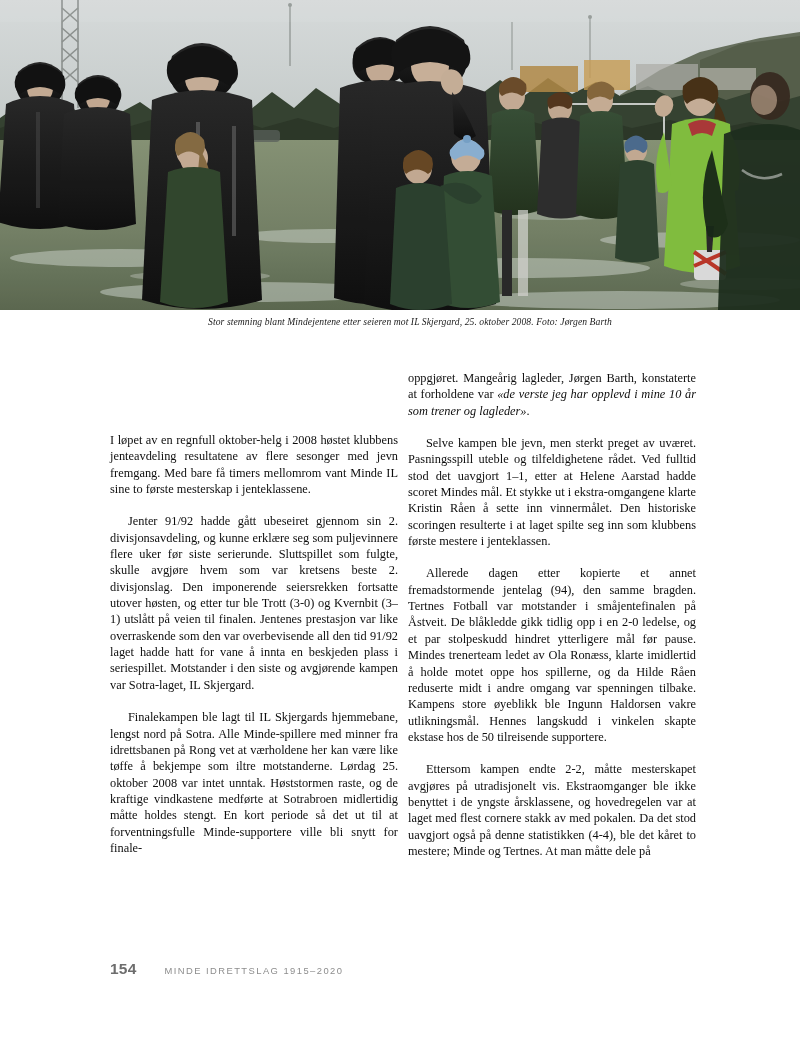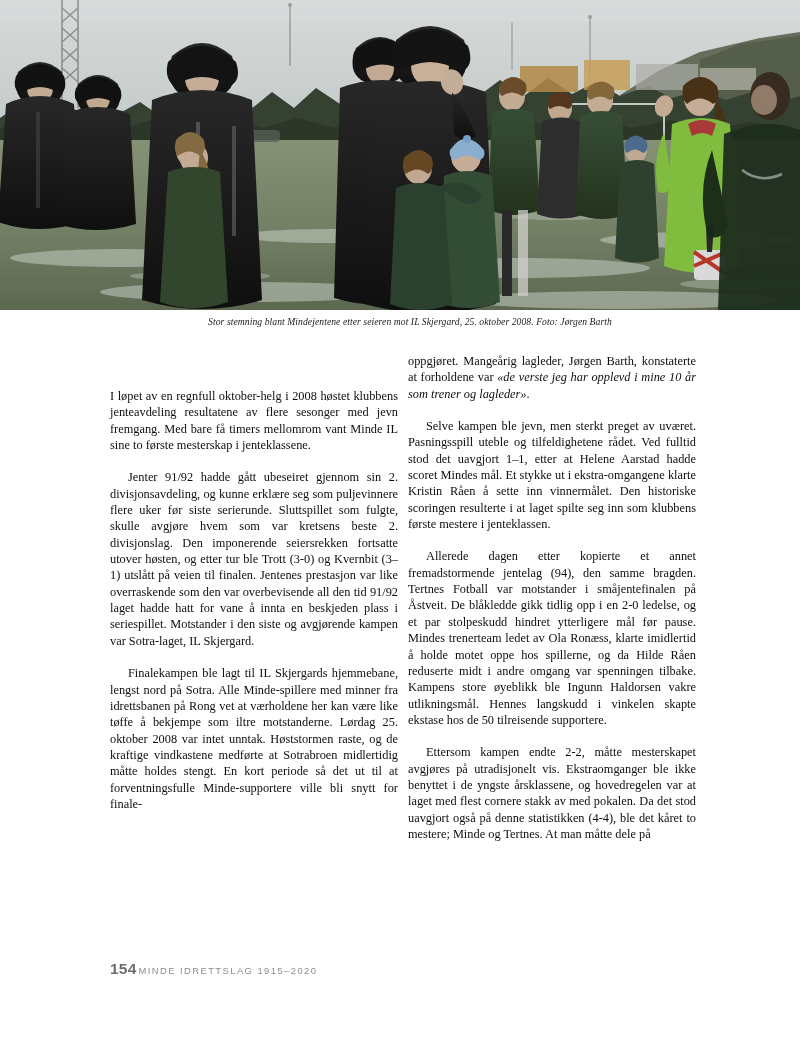--- a/index.html
+++ b/index.html
@@ -55,45 +55,45 @@
     font-size: 16.6px;
     line-height: 20.5px;
     color: #111111;
     letter-spacing: -0.05px;
   }
   .headline .l2 { display: block; }
 
   
   .col {
     position: absolute;
-    top: 388px;
+    top: 432px;
     width: 288px;
     font-family: "Liberation Serif", serif;
     font-size: 12.35px;
     line-height: 16.35px;
     color: #0d0d0d;
     text-align: justify;
     text-justify: inter-word;
     hyphens: manual;
   }
   .col.left  { left: 110px; }
-  .col.right { left: 408px; top: 353px; }
+  .col.right { left: 408px; top: 370px; }
 
   .col p { margin: 0; }
   .col p.indent { text-indent: 18px; margin-top: 16px; }
   .col i { font-style: italic; }
 
   
   .footer {
     position: absolute;
     left: 110px;
     top: 960px;
     display: flex;
     align-items: baseline;
-    gap: 2px;
+    gap: 28px;
   }
   .folio {
     font-family: "Liberation Sans", sans-serif;
     font-weight: bold;
     font-size: 15.5px;
     color: #6d6d6d;
     letter-spacing: 0.2px;
   }
   .runhead {
     font-family: Liberation Sans, sans-serif;

